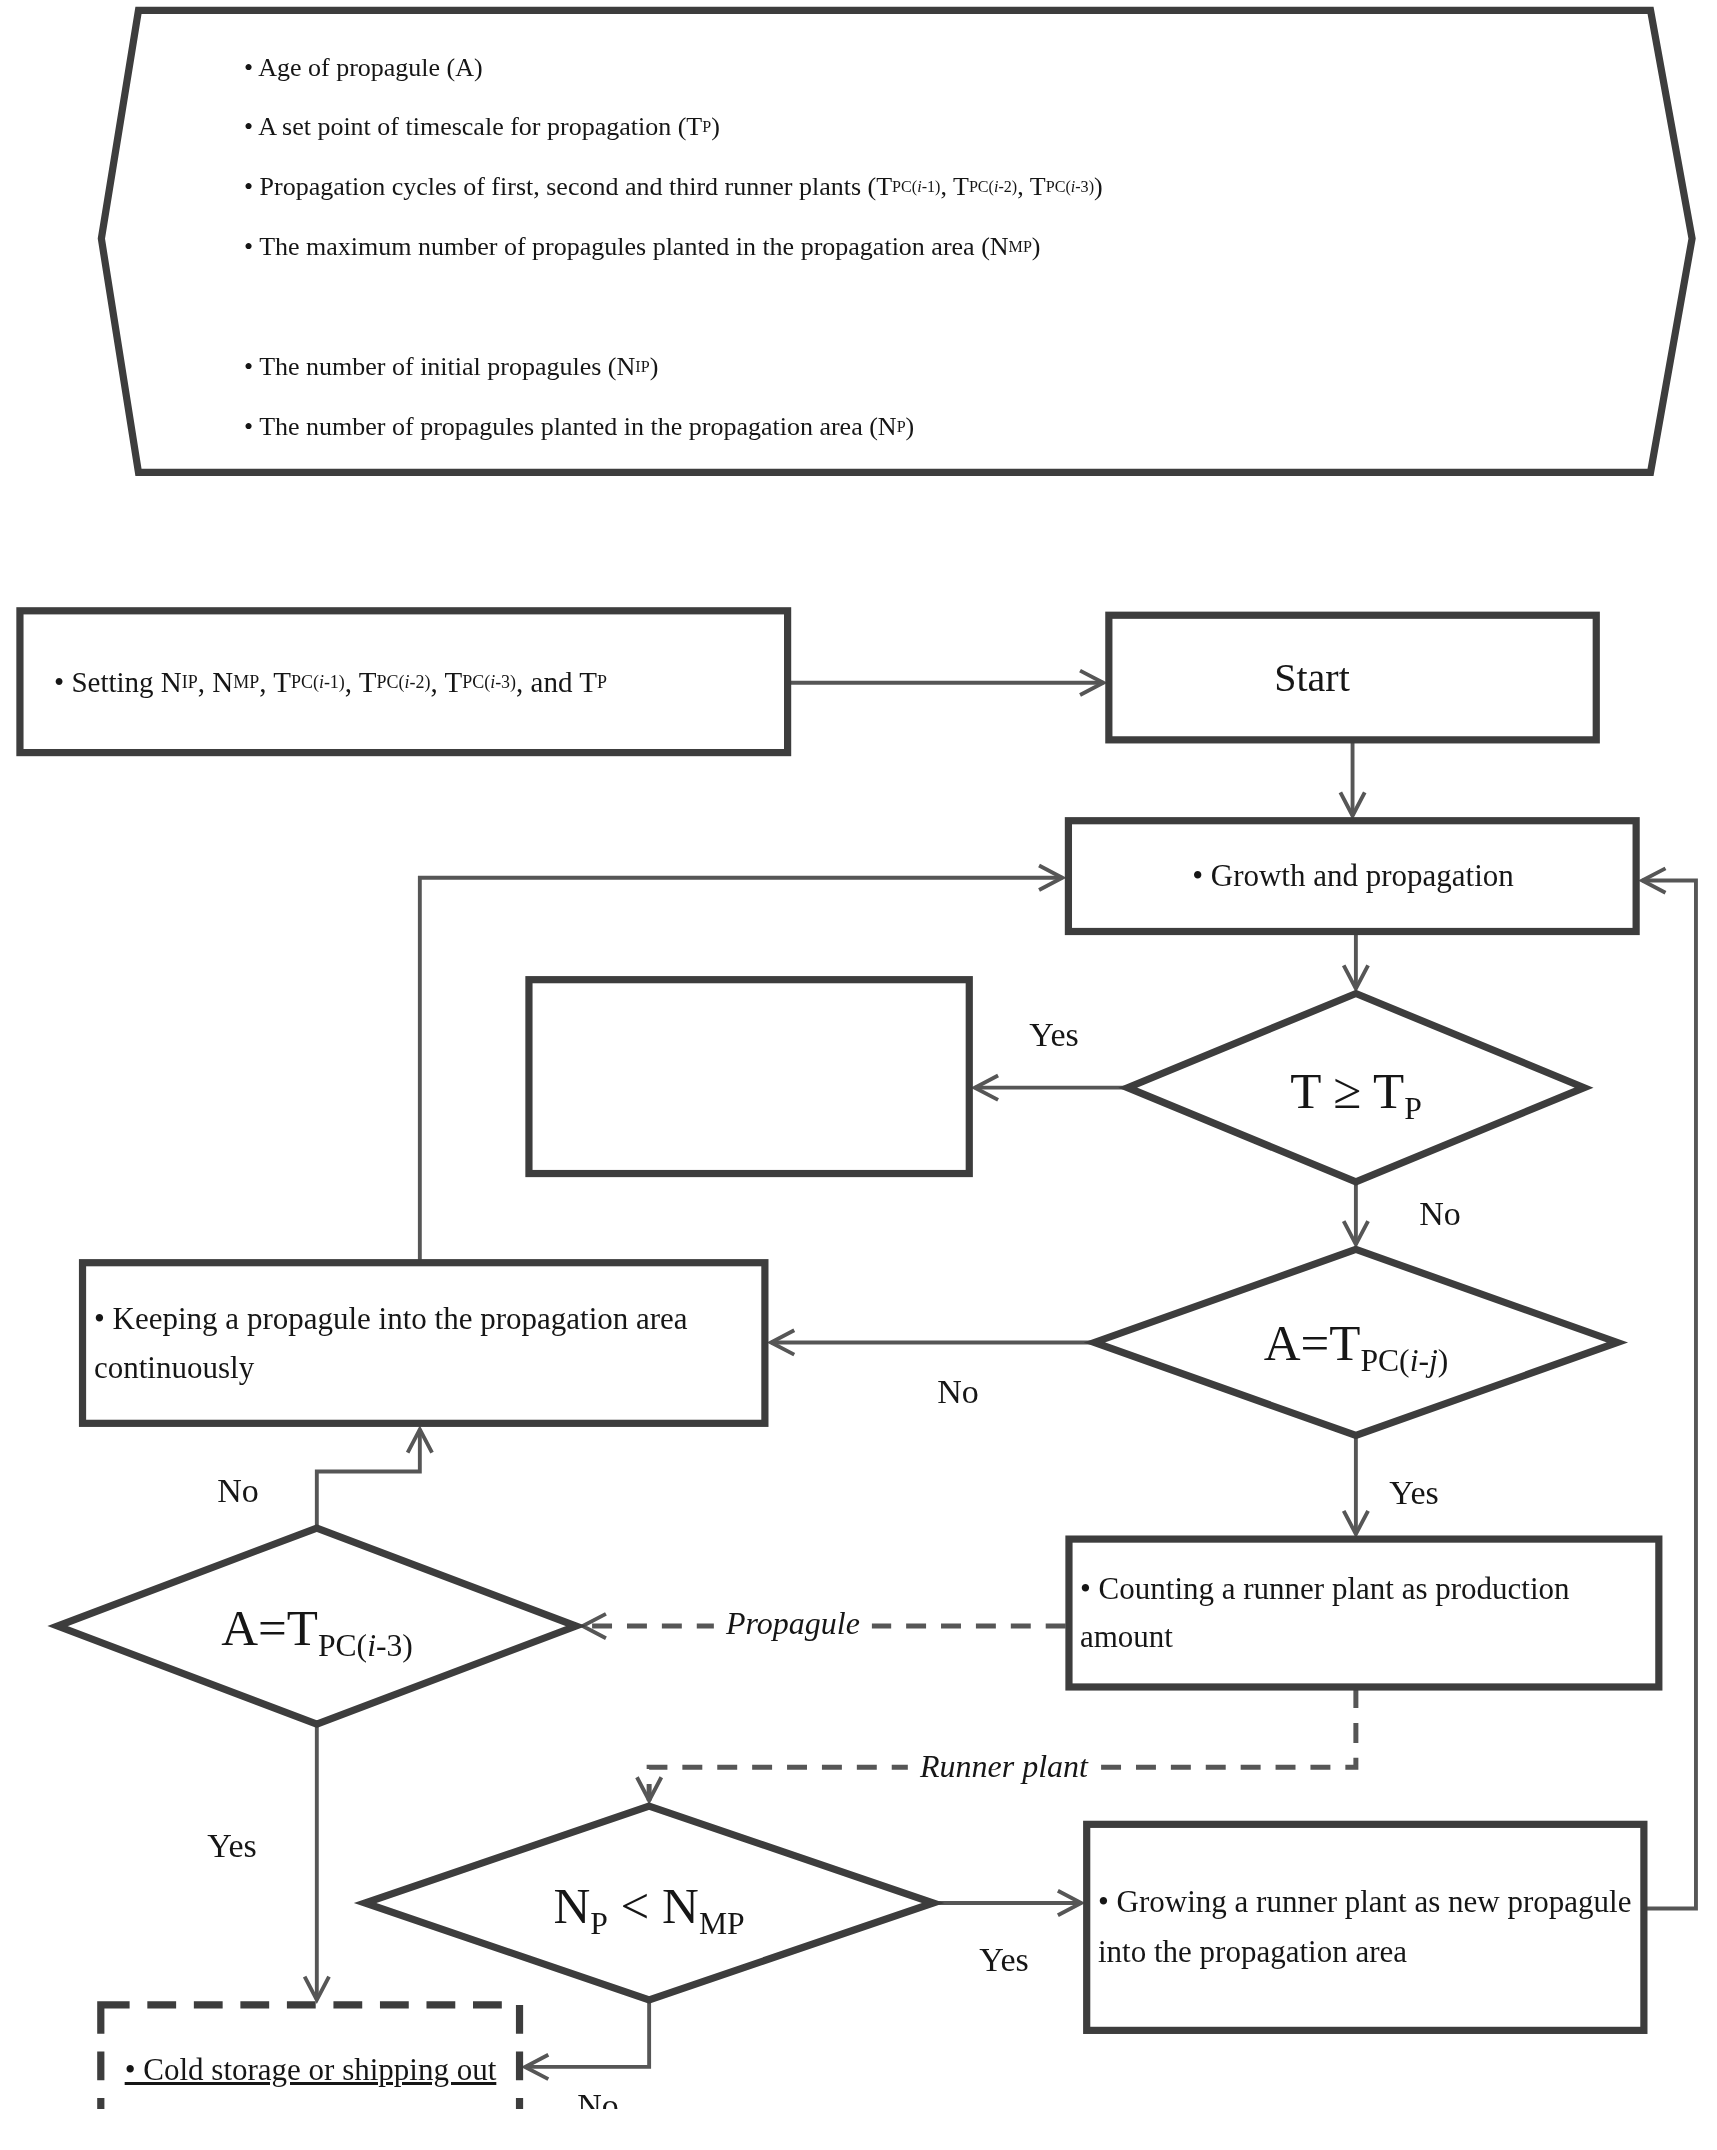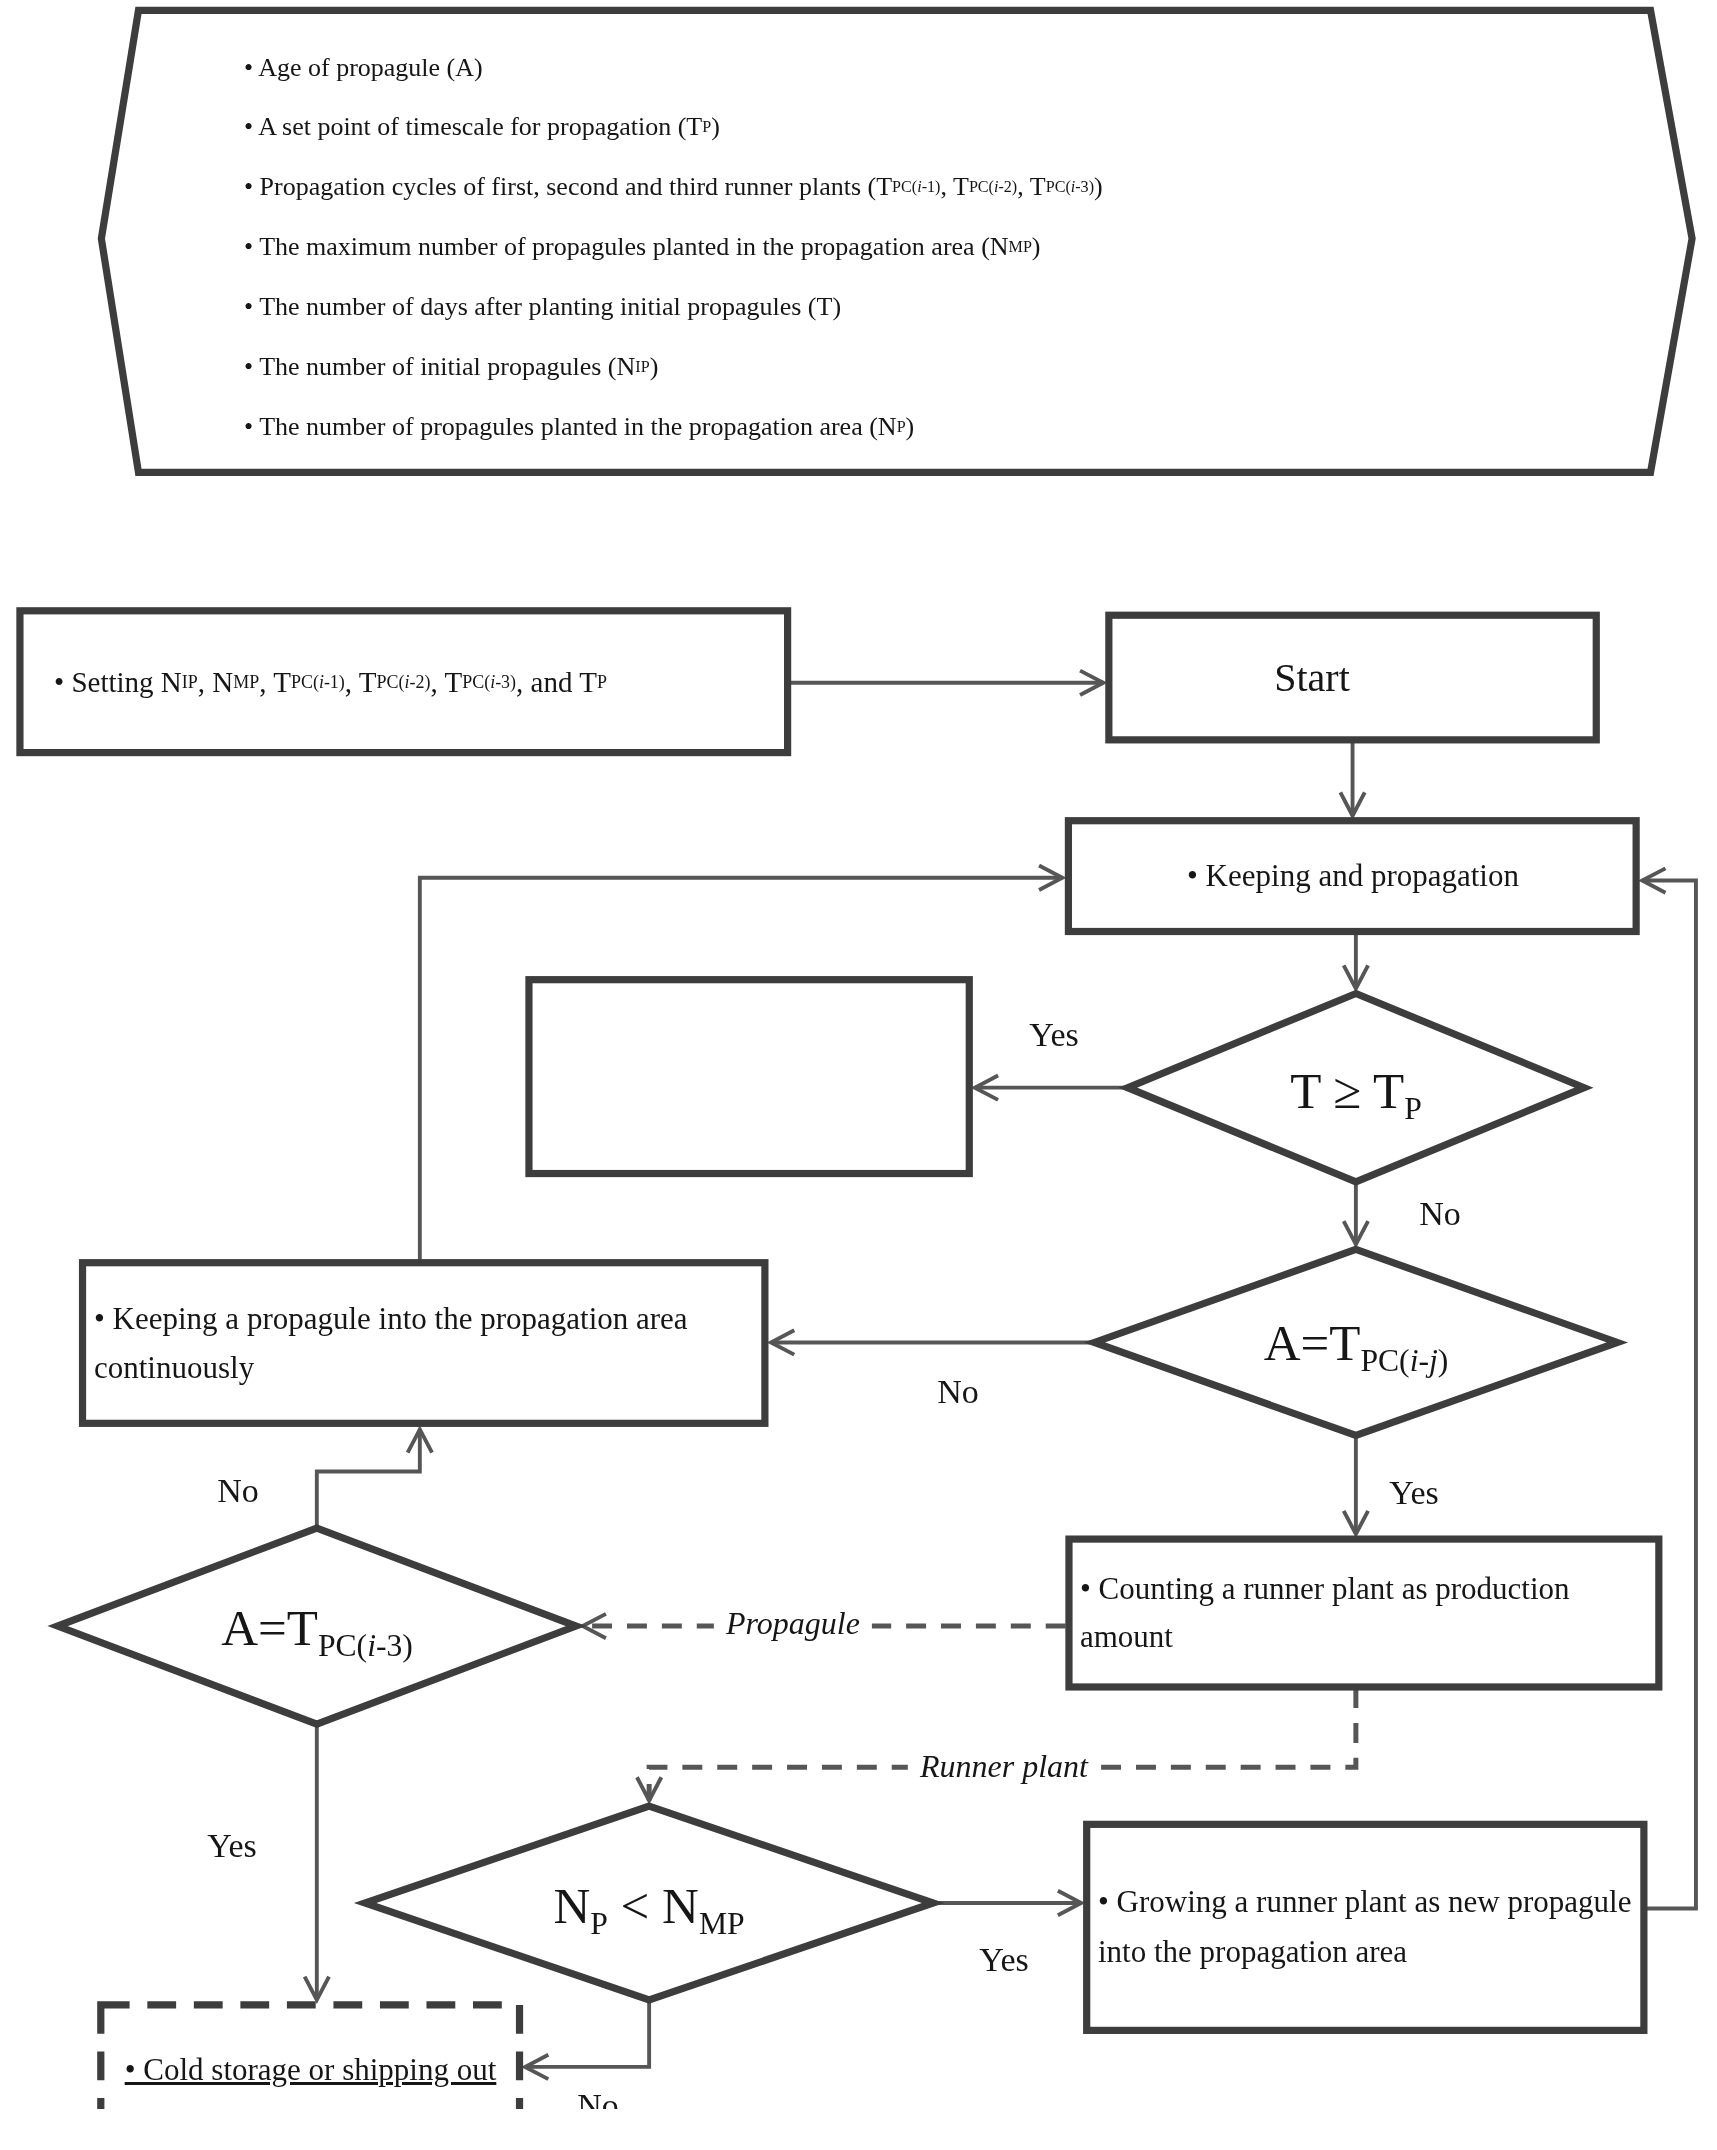--- a/index.html
+++ b/index.html
@@ -84,29 +84,28 @@
     <polygon class="shape" points="2448,1793 2860,1963 2448,2133 2036,1963"></polygon>
     <polygon class="shape" points="2448,2255 2920,2423 2448,2591 1976,2423"></polygon>
     <polygon class="shape" points="572,2758 1040,2935 572,3112 104,2935"></polygon>
     <polygon class="shape" points="1172,3260 1685,3435 1172,3610 659,3435"></polygon>
   </svg>
 
   <div class="list-item" style="top:47px">• Age of propagule (A)</div>
   <div class="list-item" style="top:106px">• A set point of timescale for propagation (T<sub>P</sub>)</div>
   <div class="list-item" style="top:166px">• Propagation cycles of first, second and third runner plants (T<sub>PC(<i>i</i>-1)</sub>, T<sub>PC(<i>i</i>-2)</sub>, T<sub>PC(<i>i</i>-3)</sub>)</div>
   <div class="list-item" style="top:226px">• The maximum number of propagules planted in the propagation area (N<sub>MP</sub>)</div>
-  <div class="list-item" style="top:286px">• The number of days after planting initial propagules (T)</div>
   <div class="list-item" style="top:346px">• The number of initial propagules (N<sub>IP</sub>)</div>
   <div class="list-item" style="top:406px">• The number of propagules planted in the propagation area (N<sub>P</sub>)</div>
 
   <div class="boxtxt" style="left:20px;top:611px;width:768px;height:142px;font-size:29px;justify-content:flex-start;padding-left:34px;box-sizing:border-box;white-space:nowrap;">• Setting N<sub>IP</sub>, N<sub>MP</sub>, T<sub>PC(<i>i</i>-1)</sub>, T<sub>PC(<i>i</i>-2)</sub>, T<sub>PC(<i>i</i>-3)</sub>, and T<sub>P</sub></div>
 
   <div class="boxtxt" style="left:1068px;top:615px;width:488px;height:125px;font-size:40px;">Start</div>
 
-  <div class="boxtxt" style="left:1069px;top:820px;width:568px;height:111px;">• Keeping and propagation</div>
+  <div class="boxtxt" style="left:1069px;top:820px;width:568px;height:111px;">• Growth and propagation</div>
 
 
   <div class="boxtxt" style="left:94px;top:1263px;width:660px;height:161px;line-height:1.55;">•   Keeping a propagule into the propagation area continuously</div>
 
   <div class="boxtxt" style="left:1080px;top:1539px;width:568px;height:148px;line-height:1.55;">•   Counting a runner plant as production amount</div>
 
   <div class="boxtxt" style="left:1098px;top:1824px;width:535px;height:206px;line-height:1.6;">•   Growing a runner plant as new propagule into the propagation area</div>
 
   <div class="boxtxt" style="left:112px;top:2005px;width:397px;height:131px;line-height:1.5;text-decoration:underline;">•   Cold storage or shipping out</div>
 

